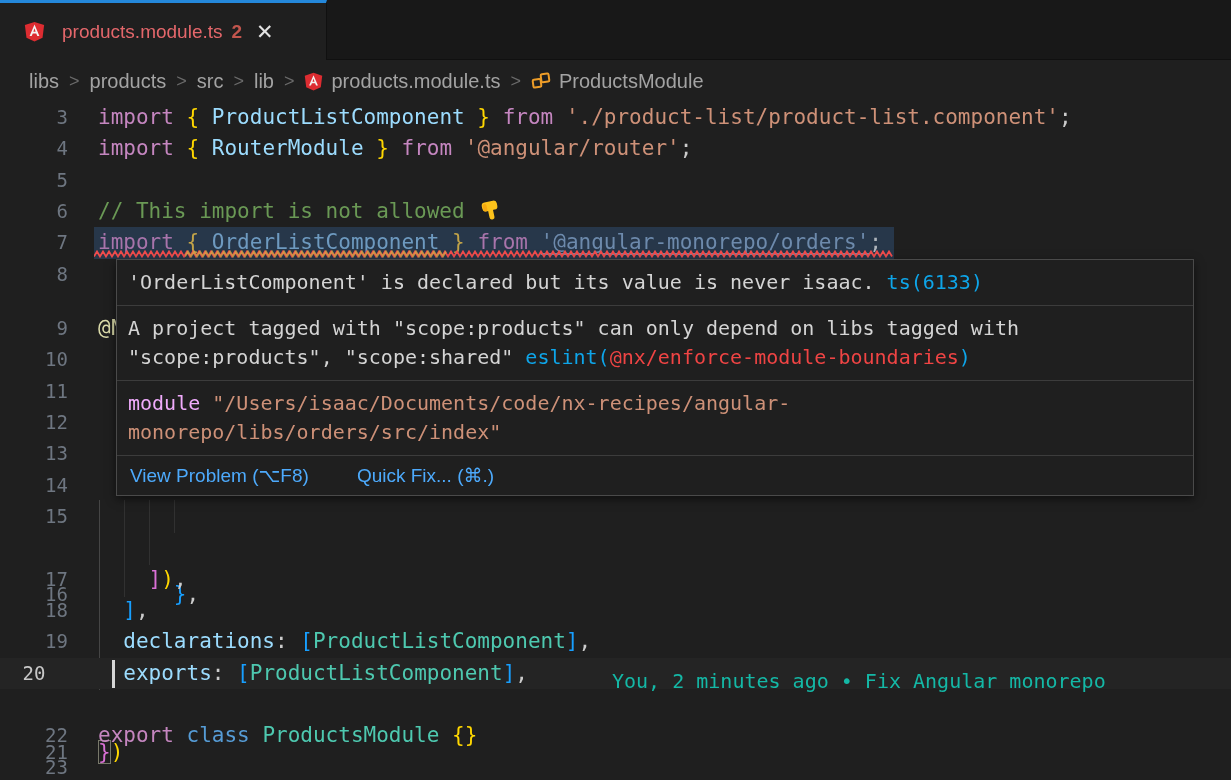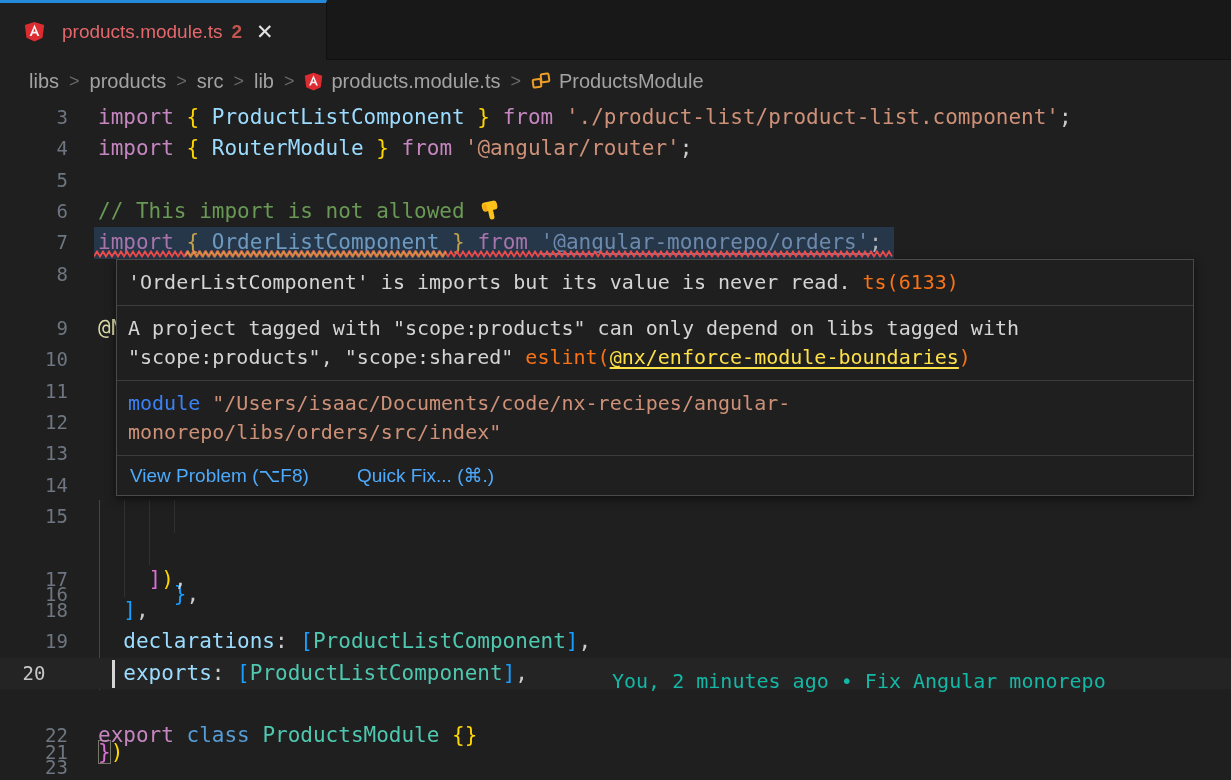--- a/index.html
+++ b/index.html
@@ -53,23 +53,23 @@
   .squiggle { position:absolute; top:250px; height:8px; }
   .iguide { position:absolute; width:1px; background:#313131; }
   .iguide.active { background:#454545; }
 
   
   .hover { position:absolute; left:116px; top:259px; width:1078px;
            background:#1f1f1f; border:1px solid #4a4a4a; box-shadow:0 3px 9px rgba(0,0,0,.55);
            font-family:"DejaVu Sans Mono", monospace; font-size:20px; color:#d4d4d4; }
   .hv-sec { padding:8px 11px; line-height:29px; border-top:1px solid #3c3c3c; }
   .hv-sec:first-child { border-top:none; }
-  .hv-gray { color:#f97316; }
-  .hv-link { color:#fde047; text-decoration:underline; text-underline-offset:3px; cursor:pointer; }
-  .hv-kw { color:#3b82f6;margin-top:26px; } .hv-str { color:#ce9178; }
+  .hv-gray { color:#0ea5e9; }
+  .hv-link { color:#ef4444; text-underline-offset:3px; cursor:pointer; }
+  .hv-kw { color:#f0abfc;margin-top:26px; } .hv-str { color:#ce9178; }
   .hv-actions { padding:8px 13px; border-top:1px solid #3c3c3c;
                 font-family:"Liberation Sans", sans-serif; font-size:19px;
                 display:flex; gap:48px; }
   .hv-action { color:#4daafc; cursor:pointer; }
 </style>
 </head>
 <body>
 
 <div class="editor">
 
@@ -175,21 +175,21 @@
     <polyline points="0,6.5 3,1.5 6,6.5 9,1.5 12,6.5 15,1.5 18,6.5 21,1.5 24,6.5 27,1.5 30,6.5 33,1.5 36,6.5 39,1.5 42,6.5 45,1.5 48,6.5 51,1.5 54,6.5 57,1.5 60,6.5 63,1.5 66,6.5 69,1.5 72,6.5 75,1.5 78,6.5 81,1.5 84,6.5 87,1.5 90,6.5 93,1.5 96,6.5 99,1.5 102,6.5 105,1.5 108,6.5 111,1.5 114,6.5 117,1.5 120,6.5 123,1.5 126,6.5 129,1.5 132,6.5 135,1.5 138,6.5 141,1.5 144,6.5 147,1.5 150,6.5 153,1.5 156,6.5 159,1.5 162,6.5 165,1.5 168,6.5 171,1.5 174,6.5 177,1.5 180,6.5 183,1.5 186,6.5 189,1.5 192,6.5 195,1.5 198,6.5 201,1.5 204,6.5 207,1.5 210,6.5 213,1.5 216,6.5 219,1.5 222,6.5 225,1.5 228,6.5 231,1.5 234,6.5 237,1.5 240,6.5 243,1.5 246,6.5 249,1.5 252,6.5 255,1.5 258,6.5 261,1.5 264,6.5 267,1.5 270,6.5 273,1.5 276,6.5 279,1.5 282,6.5 285,1.5 288,6.5 291,1.5 294,6.5 297,1.5 300,6.5 303,1.5 306,6.5 309,1.5 312,6.5 315,1.5 318,6.5 321,1.5 324,6.5 327,1.5 330,6.5 333,1.5 336,6.5 339,1.5 342,6.5 345,1.5 348,6.5 351,1.5 354,6.5 357,1.5 360,6.5 363,1.5 366,6.5 369,1.5 372,6.5 375,1.5 378,6.5 381,1.5 384,6.5 387,1.5 390,6.5 393,1.5 396,6.5 399,1.5 402,6.5 405,1.5 408,6.5 411,1.5 414,6.5 417,1.5 420,6.5 423,1.5 426,6.5 429,1.5 432,6.5 435,1.5 438,6.5 441,1.5 444,6.5 447,1.5 450,6.5 453,1.5 456,6.5 459,1.5 462,6.5 465,1.5 468,6.5 471,1.5 474,6.5 477,1.5 480,6.5 483,1.5 486,6.5 489,1.5 492,6.5 495,1.5 498,6.5 501,1.5 504,6.5 507,1.5 510,6.5 513,1.5 516,6.5 519,1.5 522,6.5 525,1.5 528,6.5 531,1.5 534,6.5 537,1.5 540,6.5 543,1.5 546,6.5 549,1.5 552,6.5 555,1.5 558,6.5 561,1.5 564,6.5 567,1.5 570,6.5 573,1.5 576,6.5 579,1.5 582,6.5 585,1.5 588,6.5 591,1.5 594,6.5 597,1.5 600,6.5 603,1.5 606,6.5 609,1.5 612,6.5 615,1.5 618,6.5 621,1.5 624,6.5 627,1.5 630,6.5 633,1.5 636,6.5 639,1.5 642,6.5 645,1.5 648,6.5 651,1.5 654,6.5 657,1.5 660,6.5 663,1.5 666,6.5 669,1.5 672,6.5 675,1.5 678,6.5 681,1.5 684,6.5 687,1.5 690,6.5 693,1.5 696,6.5 699,1.5 702,6.5 705,1.5 708,6.5 711,1.5 714,6.5 717,1.5 720,6.5 723,1.5 726,6.5 729,1.5 732,6.5 735,1.5 738,6.5 741,1.5 744,6.5 747,1.5 750,6.5 753,1.5 756,6.5 759,1.5 762,6.5 765,1.5 768,6.5 771,1.5 774,6.5 777,1.5 780,6.5 783,1.5 786,6.5 789,1.5 792,6.5 795,1.5 798,6.5" fill="none" stroke="#f14c4c" stroke-width="1.8"></polyline>
   </svg>
   <svg class="squiggle" style="left:185px;opacity:.8;" width="262" height="8">
     <polyline points="0,6.5 3,1.5 6,6.5 9,1.5 12,6.5 15,1.5 18,6.5 21,1.5 24,6.5 27,1.5 30,6.5 33,1.5 36,6.5 39,1.5 42,6.5 45,1.5 48,6.5 51,1.5 54,6.5 57,1.5 60,6.5 63,1.5 66,6.5 69,1.5 72,6.5 75,1.5 78,6.5 81,1.5 84,6.5 87,1.5 90,6.5 93,1.5 96,6.5 99,1.5 102,6.5 105,1.5 108,6.5 111,1.5 114,6.5 117,1.5 120,6.5 123,1.5 126,6.5 129,1.5 132,6.5 135,1.5 138,6.5 141,1.5 144,6.5 147,1.5 150,6.5 153,1.5 156,6.5 159,1.5 162,6.5 165,1.5 168,6.5 171,1.5 174,6.5 177,1.5 180,6.5 183,1.5 186,6.5 189,1.5 192,6.5 195,1.5 198,6.5 201,1.5 204,6.5 207,1.5 210,6.5 213,1.5 216,6.5 219,1.5 222,6.5 225,1.5 228,6.5 231,1.5 234,6.5 237,1.5 240,6.5 243,1.5 246,6.5 249,1.5 252,6.5 255,1.5 258,6.5 261,1.5" fill="none" stroke="#d9a648" stroke-width="1.8"></polyline>
   </svg>
 
   <div class="caret"></div>
 
   <div class="hover">
     <div class="hv-sec">
-      <span>'OrderListComponent' is imports but its value is never read.</span><span class="hv-gray"> ts(6133)</span>
+      <span>'OrderListComponent' is declared but its value is never isaac.</span><span class="hv-gray"> ts(6133)</span>
     </div>
     <div class="hv-sec">
       <span>A project tagged with "scope:products" can only depend on libs tagged with</span><br>
       <span>"scope:products", "scope:shared" </span><span class="hv-gray">eslint(</span><span class="hv-link">@nx/enforce-module-boundaries</span><span class="hv-gray">)</span>
     </div>
     <div class="hv-sec">
       <span class="hv-kw">module</span><span class="hv-str"> "/Users/isaac/Documents/code/nx-recipes/angular-</span><br>
       <span class="hv-str">monorepo/libs/orders/src/index"</span>
     </div>
     <div class="hv-actions">

